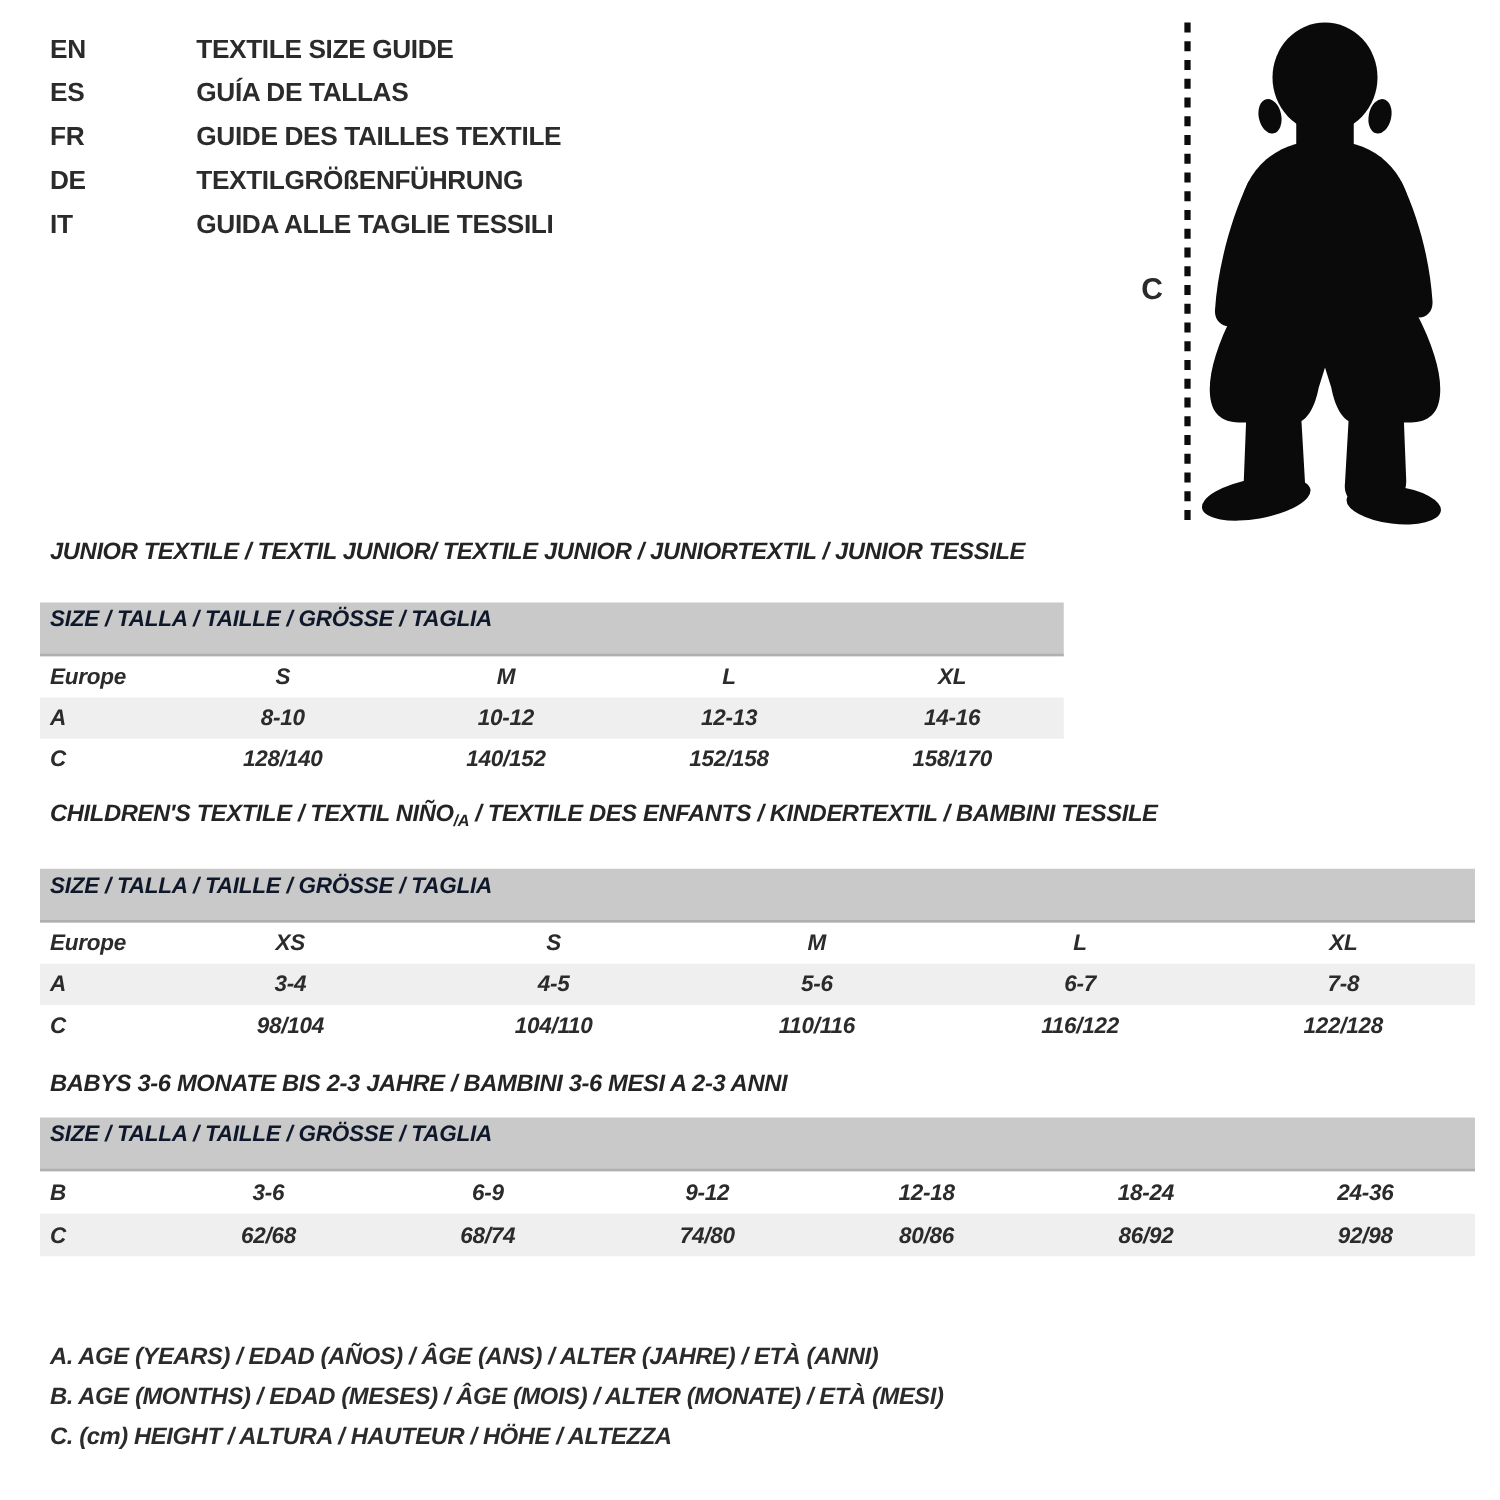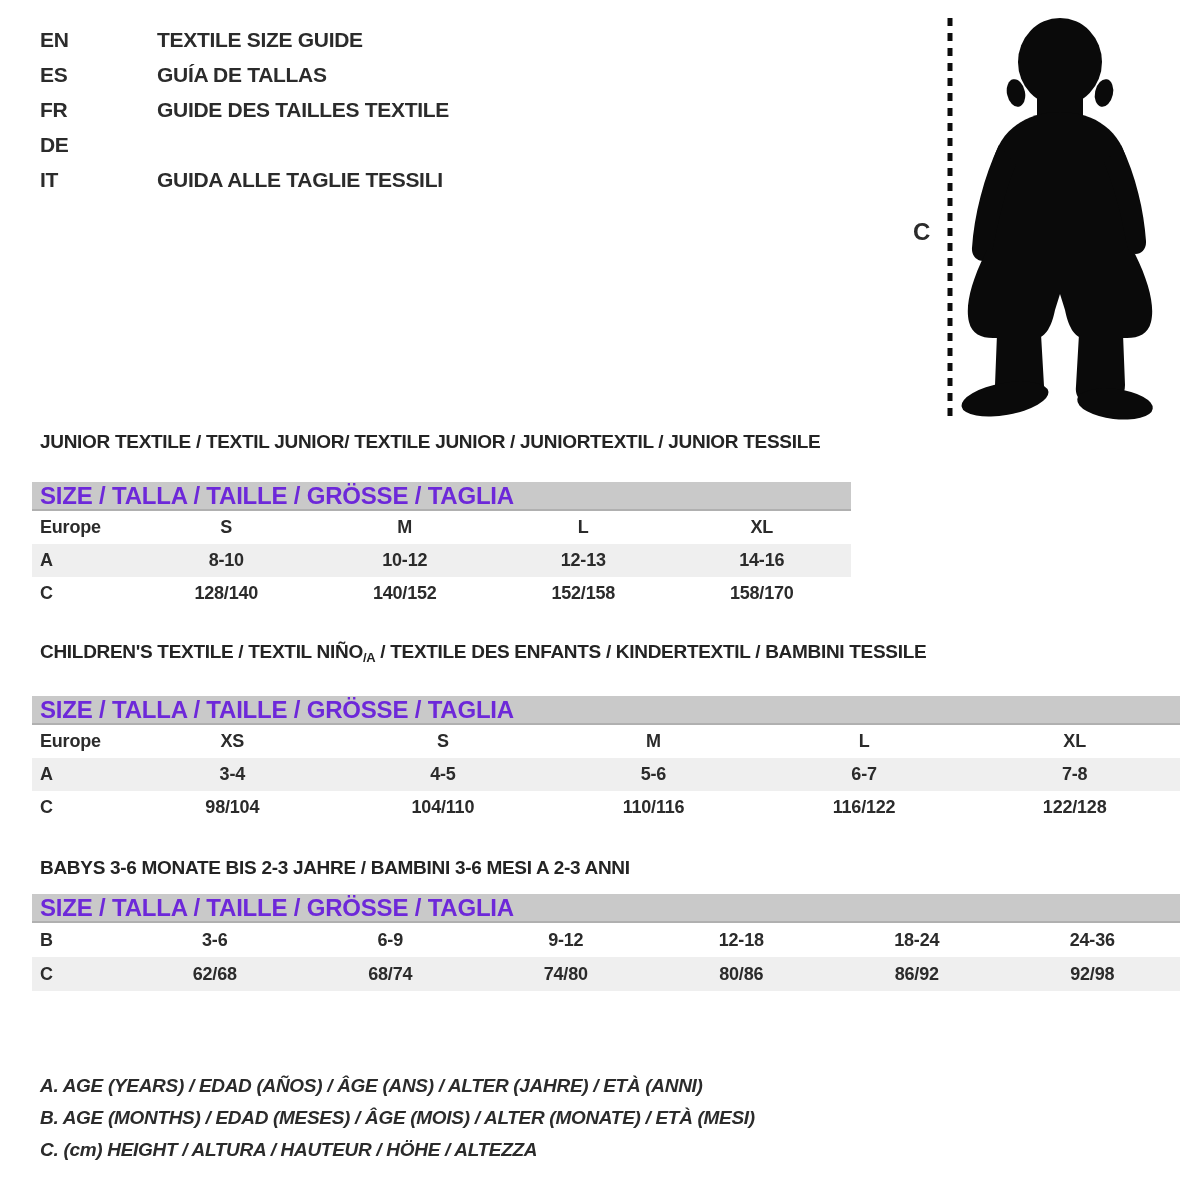--- a/index.html
+++ b/index.html
@@ -17,36 +17,36 @@
   .lang-row { display:flex; height:35px; align-items:center; }
   .lang-code { width:78px; font-size:21px; letter-spacing:-0.3px; }
   .lang-title { font-size:21px; letter-spacing:-0.3px; white-space:nowrap;margin-left:39px; }
 
   
   .figure { position:absolute; left:895px; top:0; width:305px; height:430px; }
   .figure-label { position:absolute; left:18px; top:218px; font-size:24px; }
   .figure svg { position:absolute; left:0; top:0; }
 
   
-  .section { position:absolute; left:32px; }
+  .section { position:absolute; left:32px;font-style:italic; }
   #junior   { top:430px; width:819px; }
   #children { top:640px; width:1148px; }
   #babies   { top:852px; width:1148px; }
 
   .section-title {
     font-size:19px; line-height:24px; padding-left:8px;
     letter-spacing:-0.3px; white-space:nowrap; color:#242424;
   }
   #babies .section-title { line-height:32px; }
   .subsc { font-size:13px; vertical-align:-4px; }
 
   .size-bar {
     background:#c9c9c9; border-bottom:2px solid #b0b0b0;
-    height:29px; line-height:27px; padding-left:8px;
-    font-size:24px; letter-spacing:-0.2px; color:#6d28d9;
+    height:43px; line-height:27px; padding-left:8px;
+    font-size:18px; letter-spacing:-0.2px; color:#0f172a;
   }
   #junior .size-bar { margin-top:28px; }
   #children .size-bar { margin-top:26px; }
   #babies .size-bar { margin-top:10px; }
 
   .trow { display:flex; align-items:center; height:33px; font-size:18px; letter-spacing:-0.2px; }
   #babies .trow { height:34px; }
   .trow.shaded { background:#efefef; }
   .c0 { padding-left:8px; text-align:left; }
   .t1 .c0 { width:105px; }
@@ -69,20 +69,21 @@
   <div class="lang-row">
     <span class="lang-code">ES</span>
     <span class="lang-title">GUÍA DE TALLAS</span>
   </div>
   <div class="lang-row">
     <span class="lang-code">FR</span>
     <span class="lang-title">GUIDE DES TAILLES TEXTILE</span>
   </div>
   <div class="lang-row">
     <span class="lang-code">DE</span>
+    <span class="lang-title">TEXTILGRÖßENFÜHRUNG</span>
   </div>
   <div class="lang-row">
     <span class="lang-code">IT</span>
     <span class="lang-title">GUIDA ALLE TAGLIE TESSILI</span>
   </div>
 </div>
 
 <div class="figure">
   <span class="figure-label">C</span>
   <svg width="305" height="430" viewBox="0 0 305 430">

